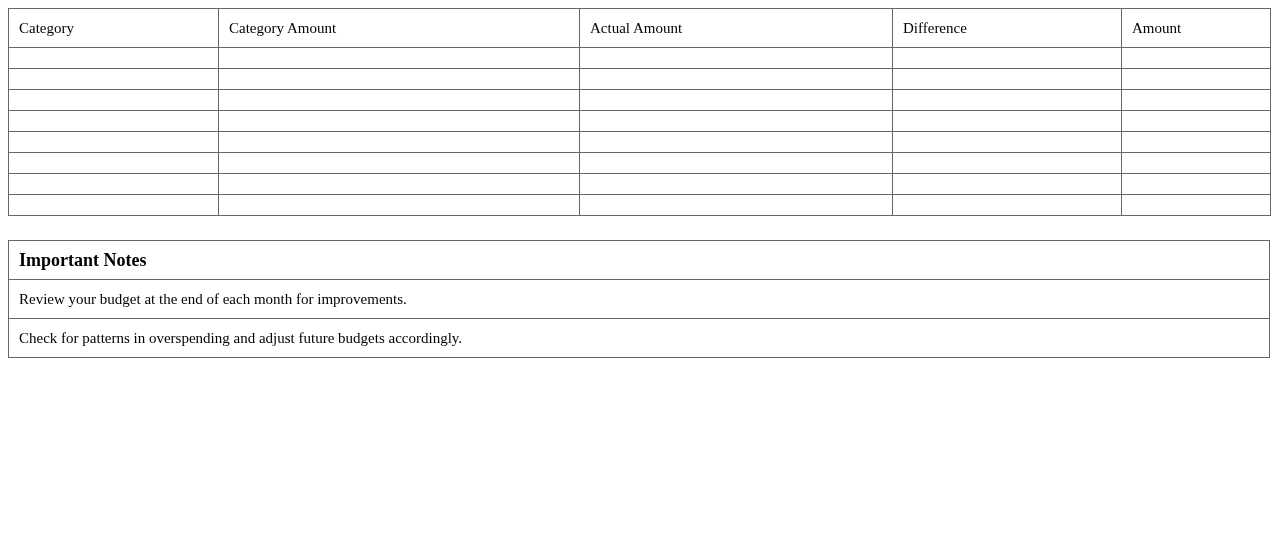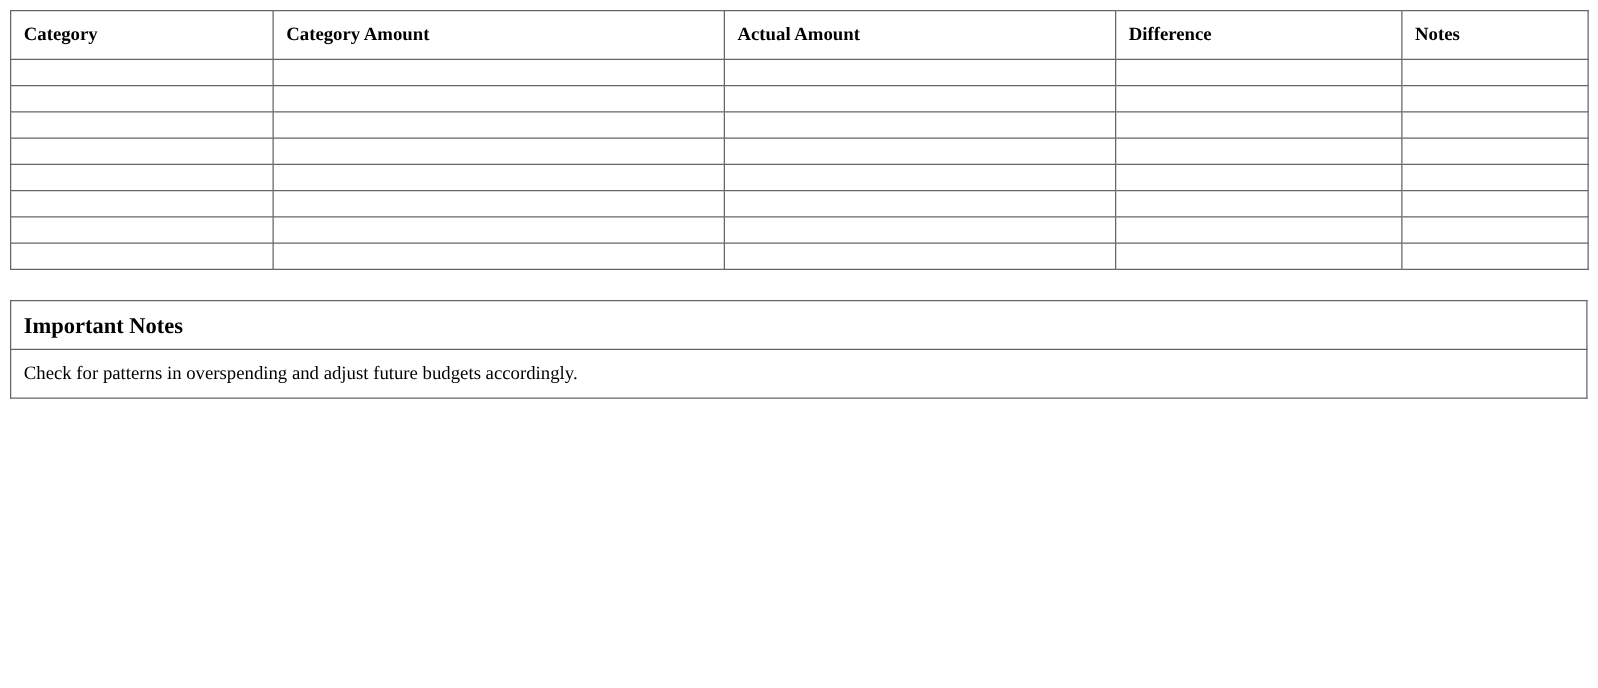--- a/index.html
+++ b/index.html
@@ -28,21 +28,21 @@
       text-align: left;
       vertical-align: middle;
       box-sizing: border-box;
     }
     #budget-table {
       top: 8px;
       width: 1262px;
     }
     #budget-table th {
       height: 39px;
-      font-weight: bold;
+      font-weight: normal;
       font-size: 15px;
     }
     #budget-table td {
       height: 21px;
     }
     #notes-table {
       top: 240px;
       width: 1262px;
     }
     #notes-table td {
@@ -65,21 +65,21 @@
     <col style="width:313px">
     <col style="width:229px">
     <col style="width:149px">
   </colgroup>
   <thead>
     <tr>
       <th>Category</th>
       <th>Category Amount</th>
       <th>Actual Amount</th>
       <th>Difference</th>
-      <th>Notes</th>
+      <th>Amount</th>
     </tr>
   </thead>
   <tbody>
     <tr>
       <td></td>
       <td></td>
       <td></td>
       <td></td>
       <td></td>
     </tr>
@@ -136,16 +136,19 @@
 </table>
 
 <table id="notes-table">
   <thead>
     <tr>
       <th>Important Notes</th>
     </tr>
   </thead>
   <tbody>
     <tr>
+      <td>Review your budget at the end of each month for improvements.</td>
+    </tr>
+    <tr>
       <td>Check for patterns in overspending and adjust future budgets accordingly.</td>
     </tr>
   </tbody>
 </table>
 
 </body></html>

